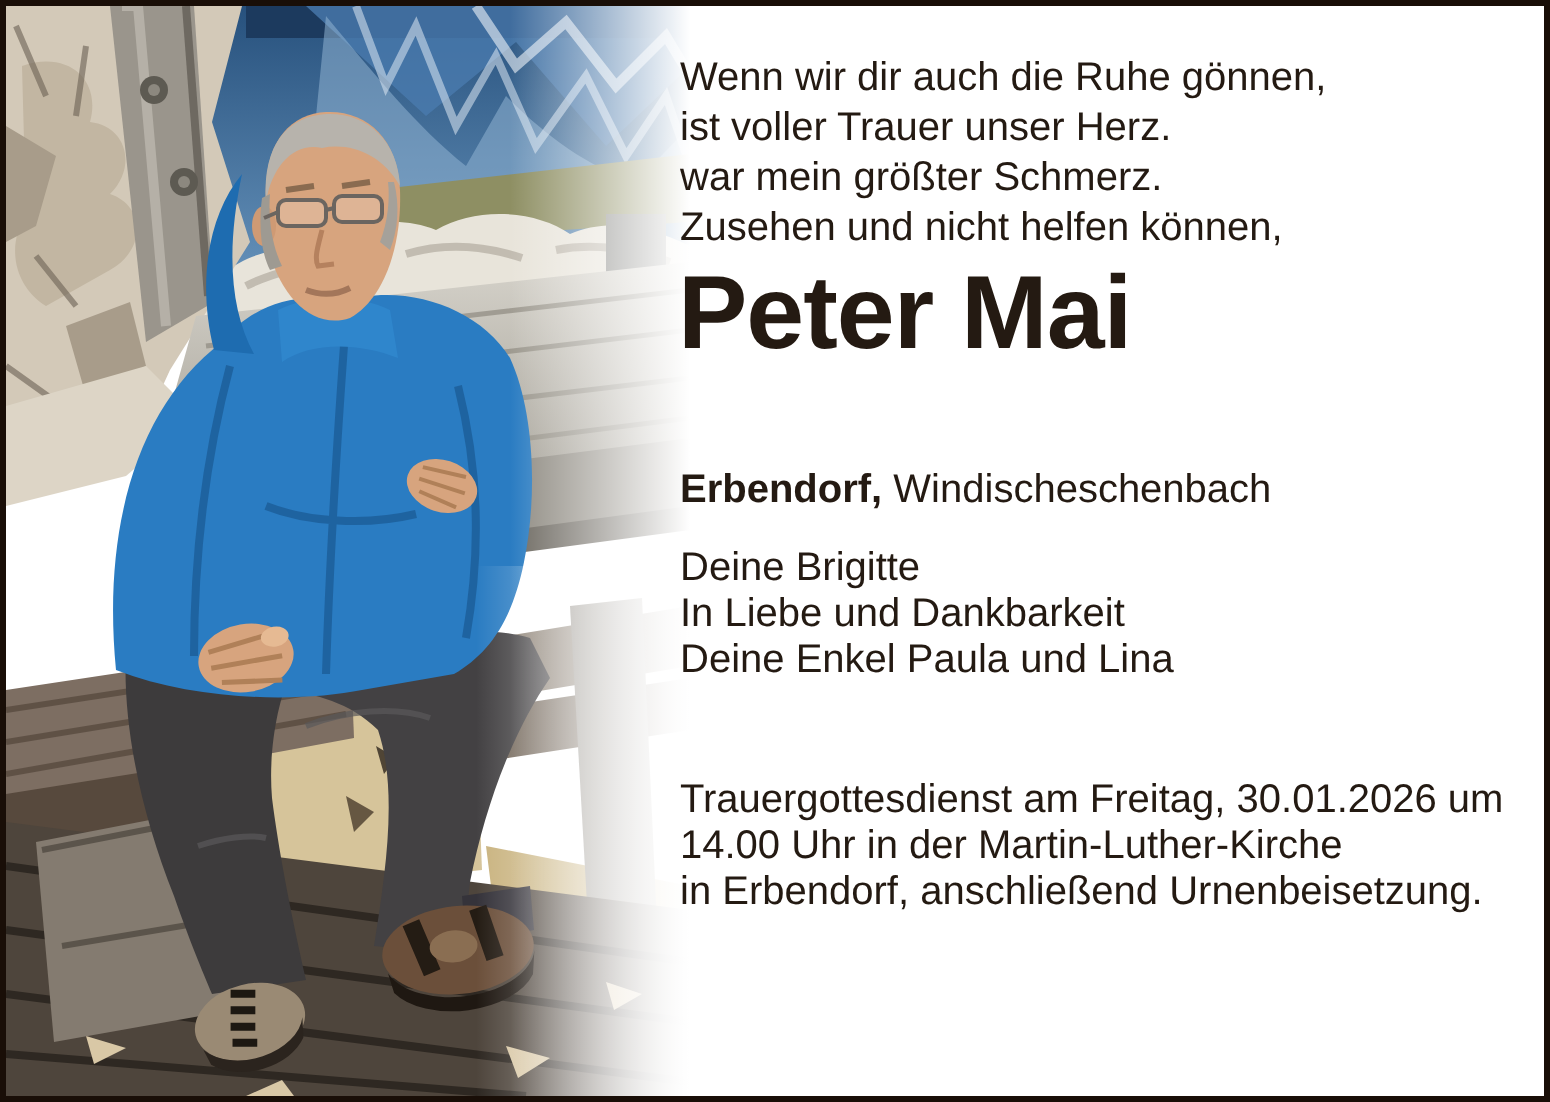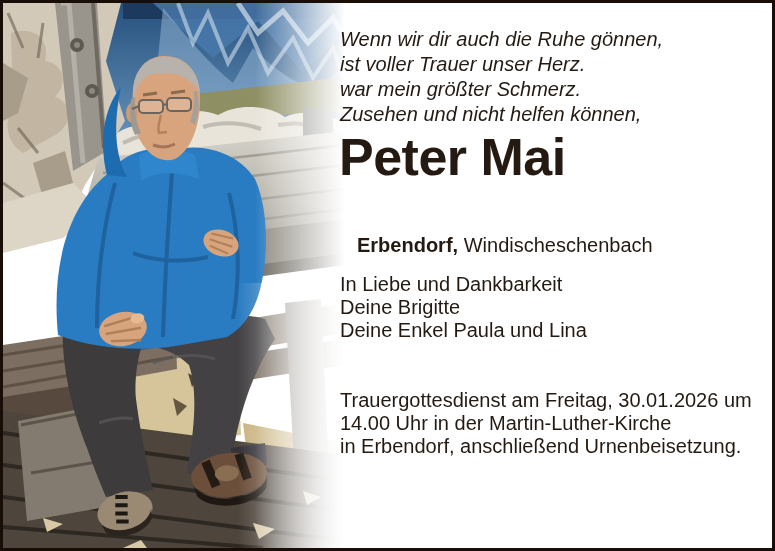--- a/index.html
+++ b/index.html
@@ -10,32 +10,32 @@
     border:3px solid #190e07;
     background:#ffffff;
     overflow:hidden;
     font-family:"Liberation Sans","DejaVu Sans",sans-serif;
     color:#241a12;
   }
   .photo{position:absolute;left:0;top:0;width:342px;height:545px;}
   .textcol{position:absolute;left:334px;top:0;width:430px;height:545px;}
   .poem{
     position:absolute;left:3px;top:24px;
-    font-style:italic;font-size:20px;line-height:25px;
+    font-size:20px;line-height:25px;
     white-space:nowrap;
   }
   .name{
     position:absolute;left:2px;top:128px;
     font-size:52px;line-height:52px;font-weight:bold;letter-spacing:-0.5px;
     white-space:nowrap;
   }
   .dates{position:absolute;left:3px;top:190px;width:420px;height:24px;font-size:21px;}
   .birth{position:absolute;left:0;top:0;white-space:nowrap;}
   .death{position:absolute;left:211px;top:0;white-space:nowrap;}
-  .places{position:absolute;left:20px;top:231px;font-size:20px;white-space:nowrap;}
+  .places{position:absolute;left:3px;top:231px;font-size:20px;white-space:nowrap;}
   .places .bold{font-weight:bold;}
   .family{position:absolute;left:3px;top:270px;font-size:20px;line-height:23px;white-space:nowrap;}
   .service{position:absolute;left:3px;top:386px;font-size:20px;line-height:23px;white-space:nowrap;}
   .thanks{position:absolute;left:3px;top:455px;font-size:20px;line-height:23px;white-space:nowrap;}
 </style>
 </head>
 <body>
 
 <div class="card">
 
@@ -197,22 +197,22 @@
       <div>war mein größter Schmerz.</div>
       <div>Zusehen und nicht helfen können,</div>
     </div>
 
     <div class="name">Peter Mai</div>
 
 
     <div class="places"><span class="bold">Erbendorf,</span><span> Windischeschenbach</span></div>
 
     <div class="family">
+      <div>Deine Brigitte</div>
       <div>In Liebe und Dankbarkeit</div>
-      <div>Deine Brigitte</div>
       <div>Deine Enkel Paula und Lina</div>
     </div>
 
     <div class="service">
       <div>Trauergottesdienst am Freitag, 30.01.2026 um</div>
       <div>14.00 Uhr in der Martin-Luther-Kirche</div>
       <div>in Erbendorf, anschließend Urnenbeisetzung.</div>
     </div>
 
 

